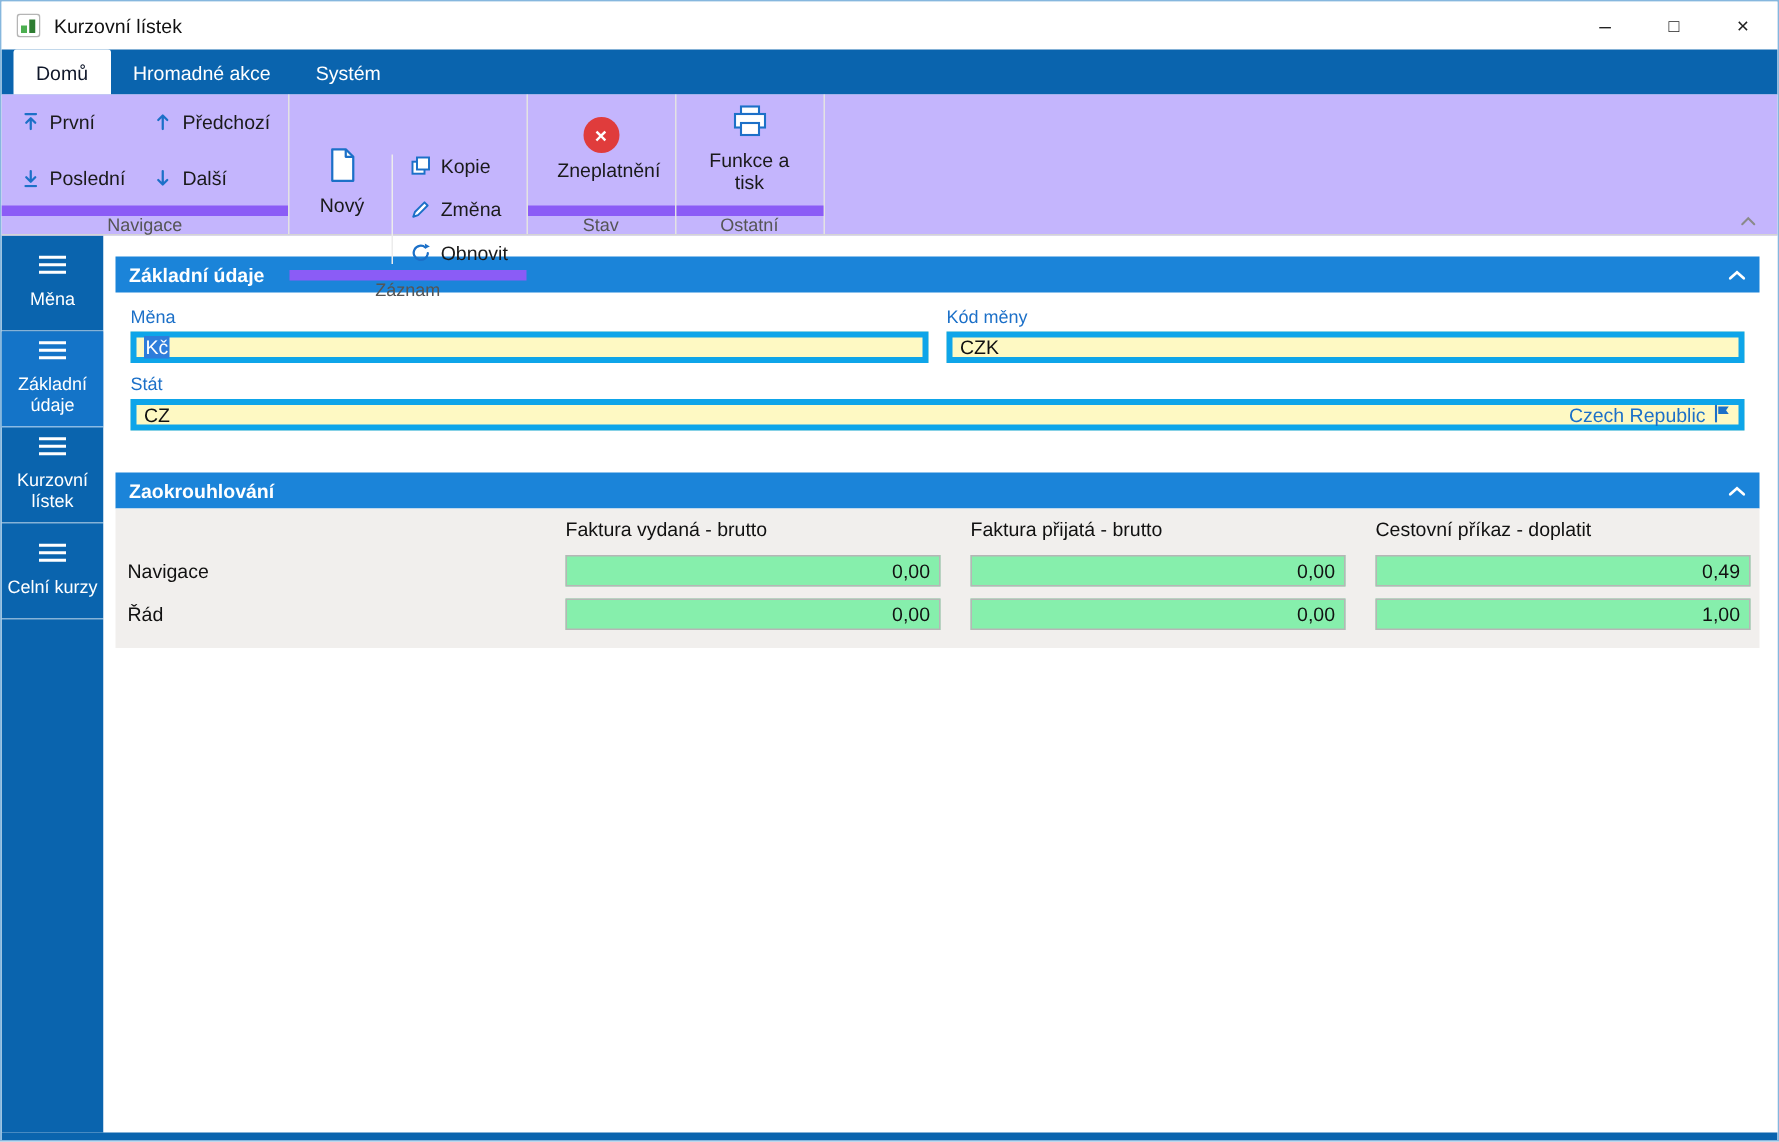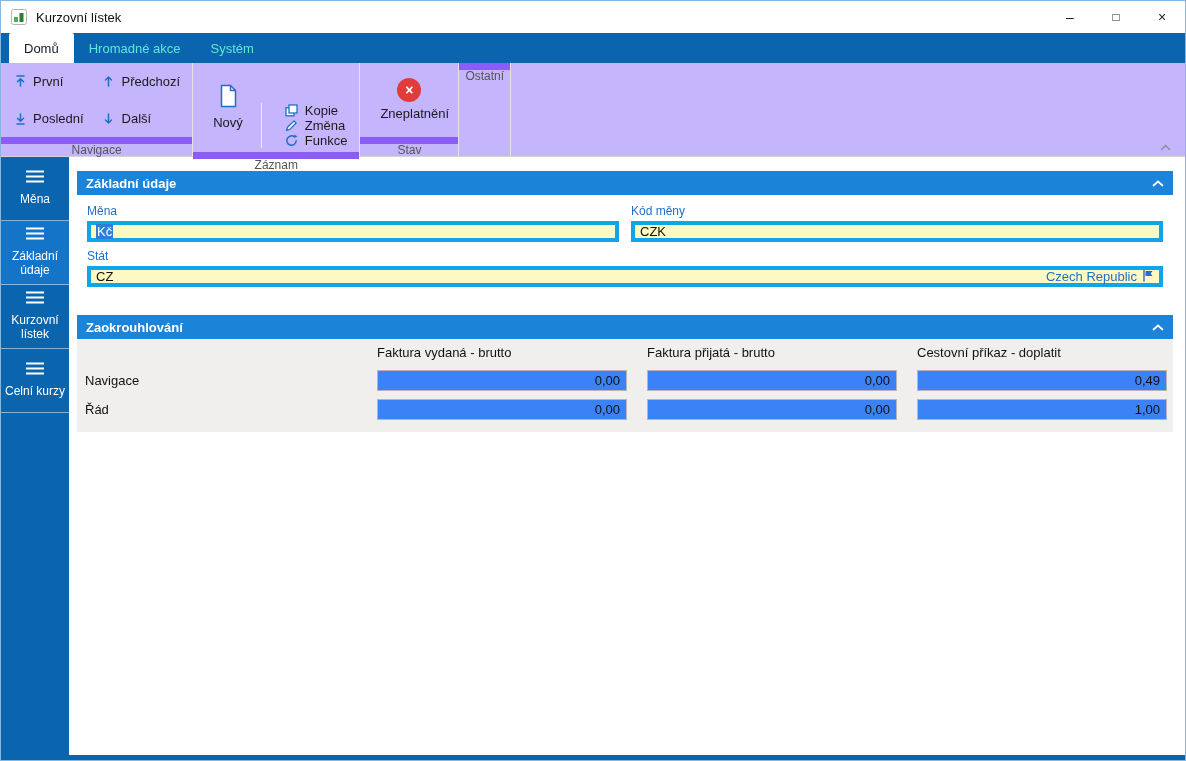--- a/index.html
+++ b/index.html
@@ -18,37 +18,37 @@
   
   .titlebar { height:32px; flex:0 0 auto; display:flex; align-items:center; background:#fff; padding-left:10px; }
   .app-icon { width:16px; height:16px; margin-right:9px; display:inline-flex; }
   .title { font-size:13px; color:#111; }
   .win-controls { margin-left:auto; display:flex; height:100%; }
   .win-btn { width:46px; display:flex; align-items:center; justify-content:center; font-size:14px; color:#222; cursor:default; }
   .win-btn.max { font-size:12px; }
 
   
   .tabs { height:30px; flex:0 0 auto; background:#0a64ae; display:flex; align-items:stretch; padding-left:8px; }
-  .tab { padding:0 15px; display:flex; align-items:center; font-size:13px; color:#5eead4; }
+  .tab { padding:0 15px; display:flex; align-items:center; font-size:13px; color:#ffffff; }
   .tab.active { background:#fff; color:#0f172a; border-radius:2px 2px 0 0; }
 
   
   .ribbon { height:94px; flex:0 0 auto; background:#c4b5fd; border-bottom:1px solid #d4d4d4; display:flex; position:relative; }
   .rgroup { display:flex; flex-direction:column; border-right:1px solid #e3e3e3; }
   .rgroup-items { flex:1; display:flex; align-items:center; padding:4px 12px; }
   .rgroup-label { height:19px; border-top:7px solid #8b5cf6; font-size:12px; color:#555;
                   display:flex; align-items:center; justify-content:center; padding:0 6px; }
   .nav-grid { display:grid; grid-template-columns:auto auto; gap:9px 18px; }
   .small-btn { display:flex; align-items:center; gap:6px; font-size:13px; color:#1a1a1a; white-space:nowrap; cursor:default; }
   .ic { display:inline-flex; width:14px; justify-content:center; }
   .big-btn { display:flex; flex-direction:column; align-items:center; justify-content:center; gap:5px;
              padding:2px 8px; font-size:13px; color:#1a1a1a; text-align:center; cursor:default; }
   .big-btn .cap { line-height:1.15; max-width:58px; }
   .record-items { gap:0; }
-  .record-stack { display:flex; flex-direction:column; justify-content:center; gap:0; padding-left:23px; margin-left:10px; border-left:1px solid #ececec;margin-top:36px; }
+  .record-stack { display:flex; flex-direction:column; justify-content:center; gap:14px; padding-left:12px; margin-left:10px; border-left:1px solid #ececec;margin-top:36px; }
   .red-x { width:24px; height:24px; border-radius:50%; background:#e03c3c; color:#fff;
            display:flex; align-items:center; justify-content:center; font-size:14px; font-weight:bold; }
   .ribbon-collapse { position:absolute; right:14px; bottom:5px; display:inline-flex; cursor:default; }
 
   
   .main { flex:1; display:flex; min-height:0; background:#fff; }
 
   .sidebar { width:68px; flex:0 0 auto; background:#0a64ae; display:flex; flex-direction:column; }
   .side-item { min-height:64px; display:flex; flex-direction:column; align-items:center; justify-content:center;
                gap:6px; padding:6px 3px; color:#fff; font-size:12px; text-align:center; line-height:1.15;
@@ -70,21 +70,21 @@
             padding:0 5px; font-size:13px; color:#111; }
   .sel { background:#2e7ddb; color:#fff; padding:0 1px; }
   .finput.stat { justify-content:space-between; }
   .country { color:#1c70c8; display:flex; align-items:center; gap:5px; font-size:13px; cursor:default; }
 
   .rgrid { display:grid; grid-template-columns:280px 1fr 1fr 1fr; column-gap:20px;
            background:#f1efed; padding:0 6px 8px 0; align-items:center; }
   .th { height:27px; display:flex; align-items:center; font-size:13px; color:#111; }
   .rlabel { align-self:stretch; display:flex; align-items:center; padding-left:8px; font-size:13px; color:#111; }
   .vcell { padding:4px 0; }
-  .vinput { height:21px; border:1px solid #b6b6b6; background:#3b82f6; display:flex; align-items:center;
+  .vinput { height:21px; border:1px solid #b6b6b6; background:#86efac; display:flex; align-items:center;
             justify-content:flex-end; padding:0 6px; font-size:13px; color:#111; }
 
   .bottom-strip { height:5px; flex:0 0 auto; background:#0a64ae; }
 </style>
 </head>
 <body>
 
 <div class="window">
 
   <div class="titlebar">
@@ -180,38 +180,50 @@
             </span>
             <span>Změna</span>
           </div>
           <div class="small-btn">
             <span class="ic">
               <svg width="13" height="13" viewBox="0 0 13 13">
                   <path d="M11.2 6.8 A4.7 4.7 0 1 1 9.6 3" fill="none" stroke="#1c70c8" stroke-width="1.5" stroke-linecap="round"></path>
                   <path d="M9.2 0.4 L9.6 3.6 L12.6 2.4 Z" fill="#1c70c8"></path>
                 </svg>
             </span>
-            <span>Funkce</span>
+            <span>Obnovit</span>
           </div>
         </div>
       </div>
       <div class="rgroup-label">Záznam</div>
     </div>
 
     <div class="rgroup">
       <div class="rgroup-items">
         <div class="big-btn">
           <span class="red-x">×</span>
           <span class="cap">Zneplatnění</span>
         </div>
       </div>
       <div class="rgroup-label">Stav</div>
     </div>
 
     <div class="rgroup">
+      <div class="rgroup-items">
+        <div class="big-btn">
+          <span>
+            <svg width="24" height="22" viewBox="0 0 24 22">
+                <rect x="6" y="1" width="12" height="5" fill="#fff" stroke="#1c70c8" stroke-width="1.4"></rect>
+                <rect x="2" y="6" width="20" height="9" fill="#fff" stroke="#1c70c8" stroke-width="1.4"></rect>
+                <rect x="6" y="12" width="12" height="8" fill="#fff" stroke="#1c70c8" stroke-width="1.4"></rect>
+              </svg>
+          </span>
+          <span class="cap">Funkce a tisk</span>
+        </div>
+      </div>
       <div class="rgroup-label">Ostatní</div>
     </div>
 
     <span class="ribbon-collapse">
       <svg width="11" height="7" viewBox="0 0 11 7">
           <path d="M1.5 5.5 L5.5 1.5 L9.5 5.5" fill="none" stroke="#8a8a8a" stroke-width="1.4" stroke-linecap="round"></path>
         </svg>
     </span>
   </div>
 

